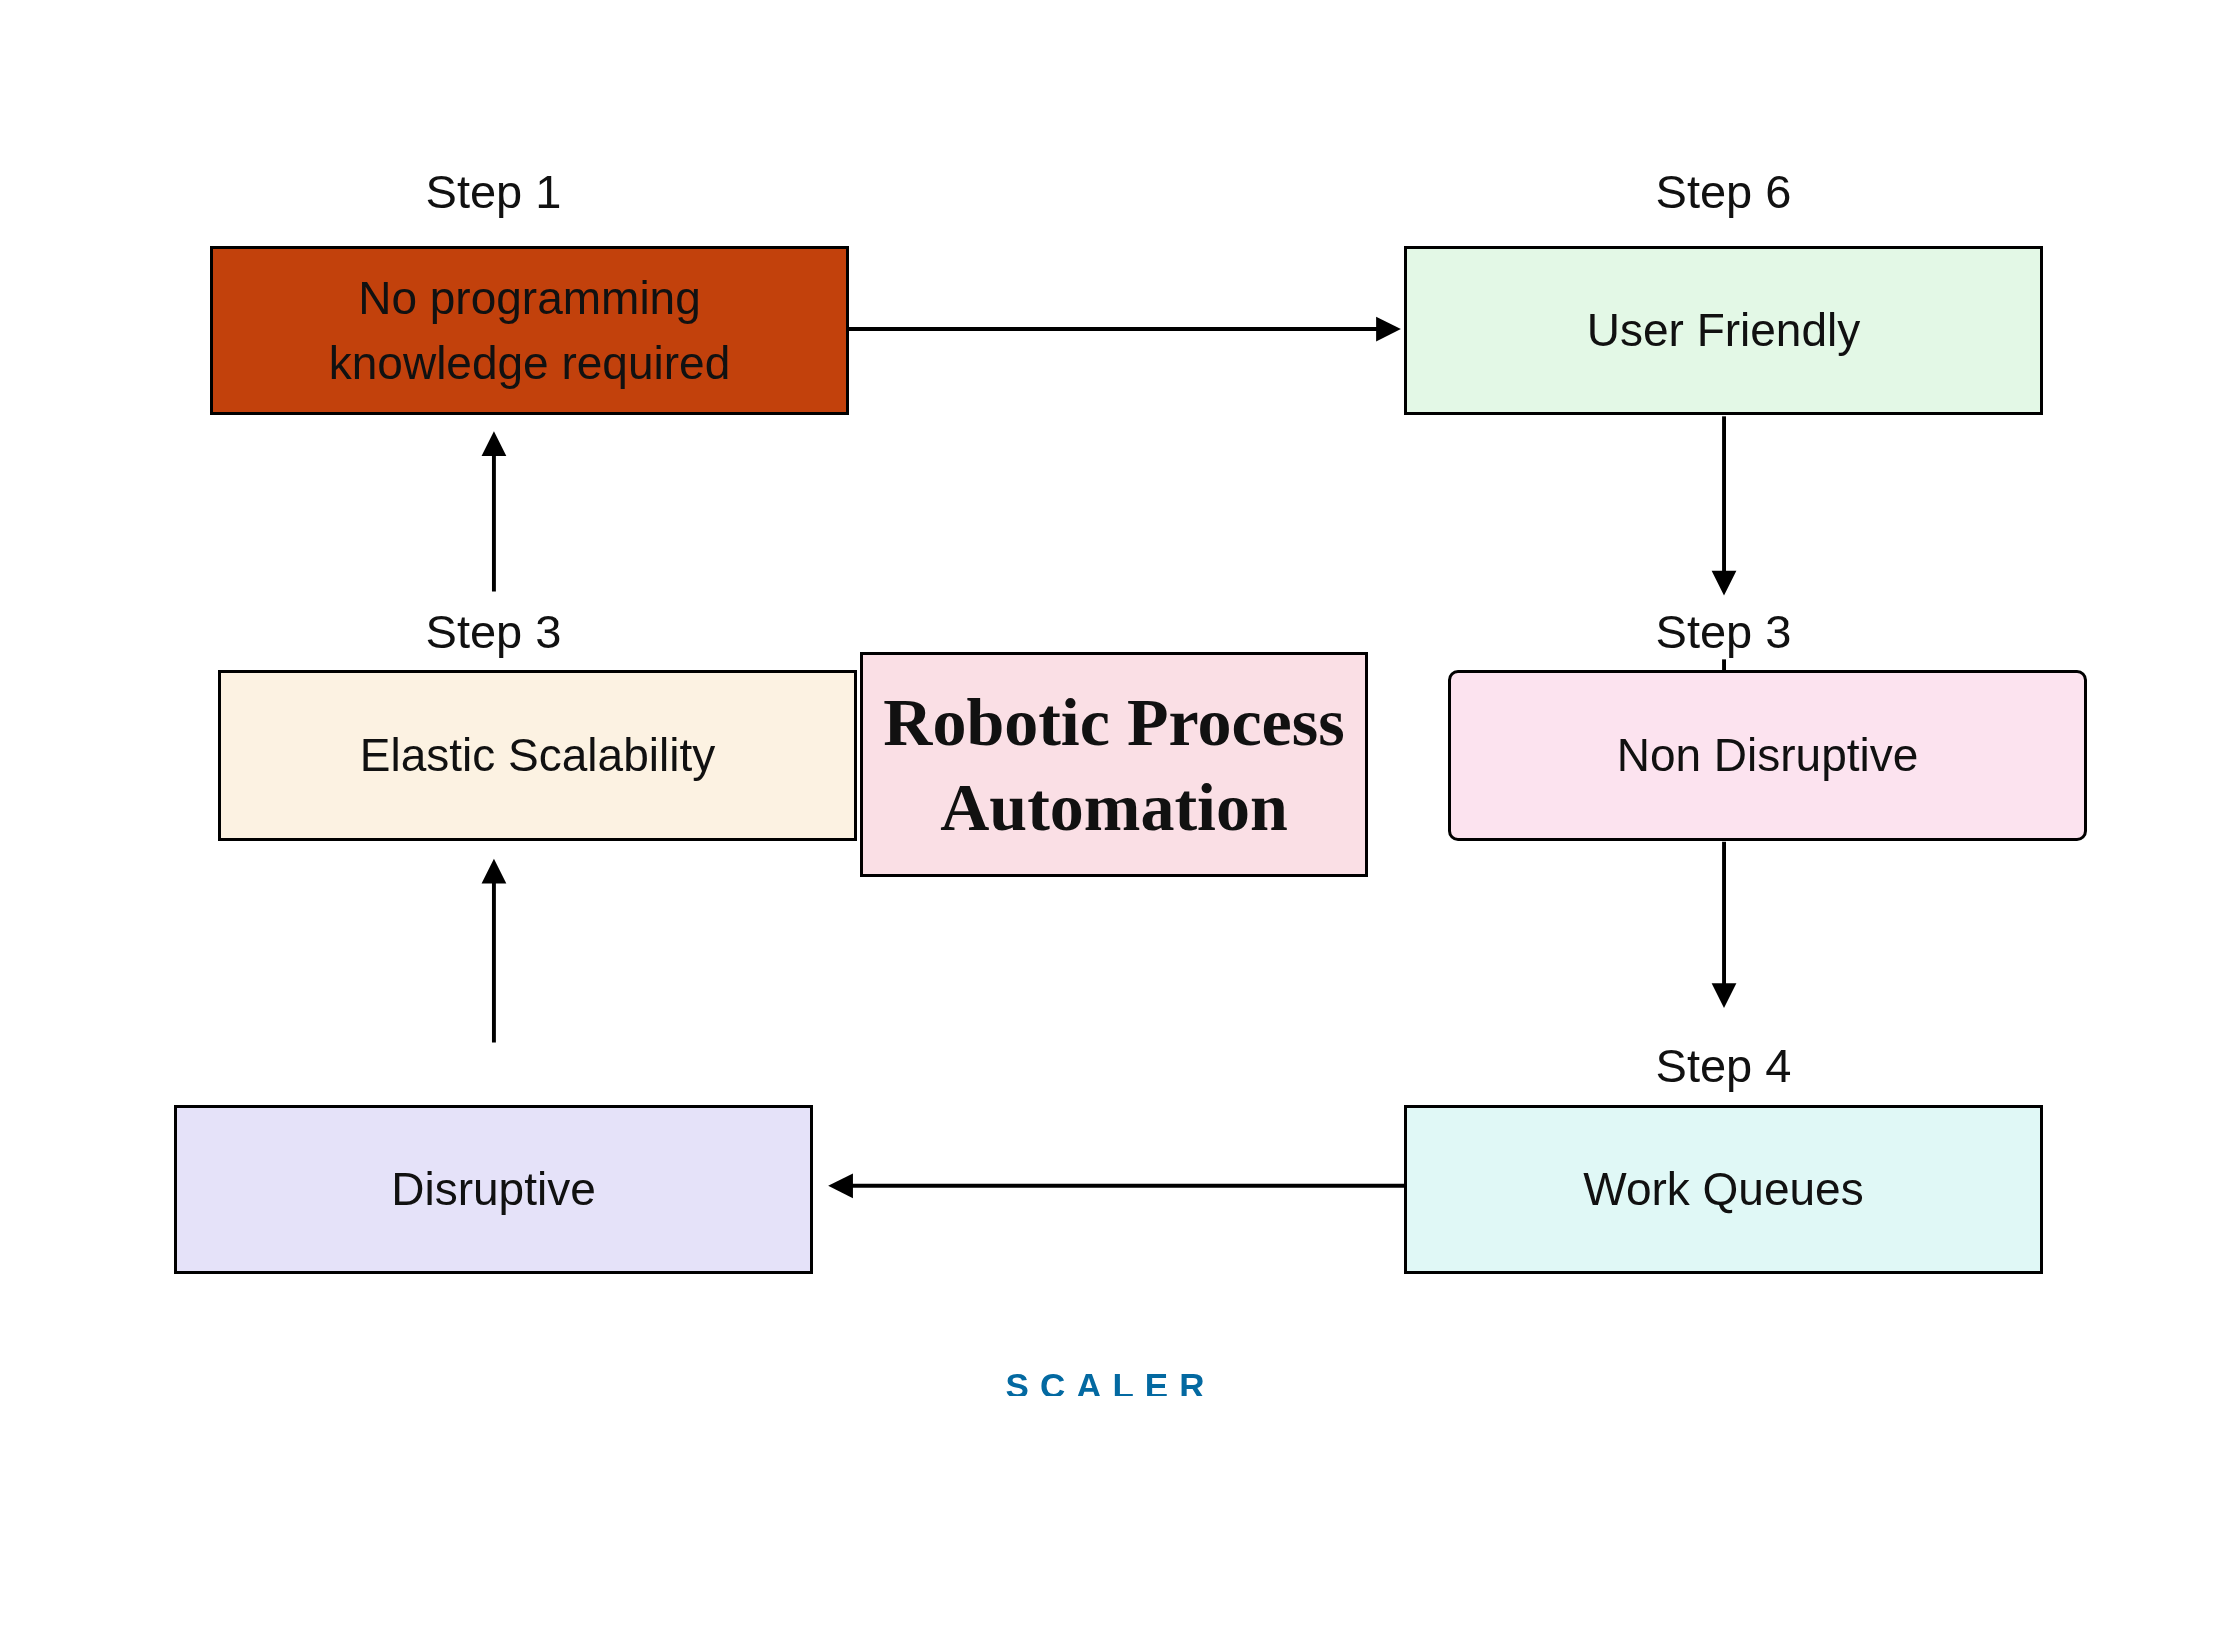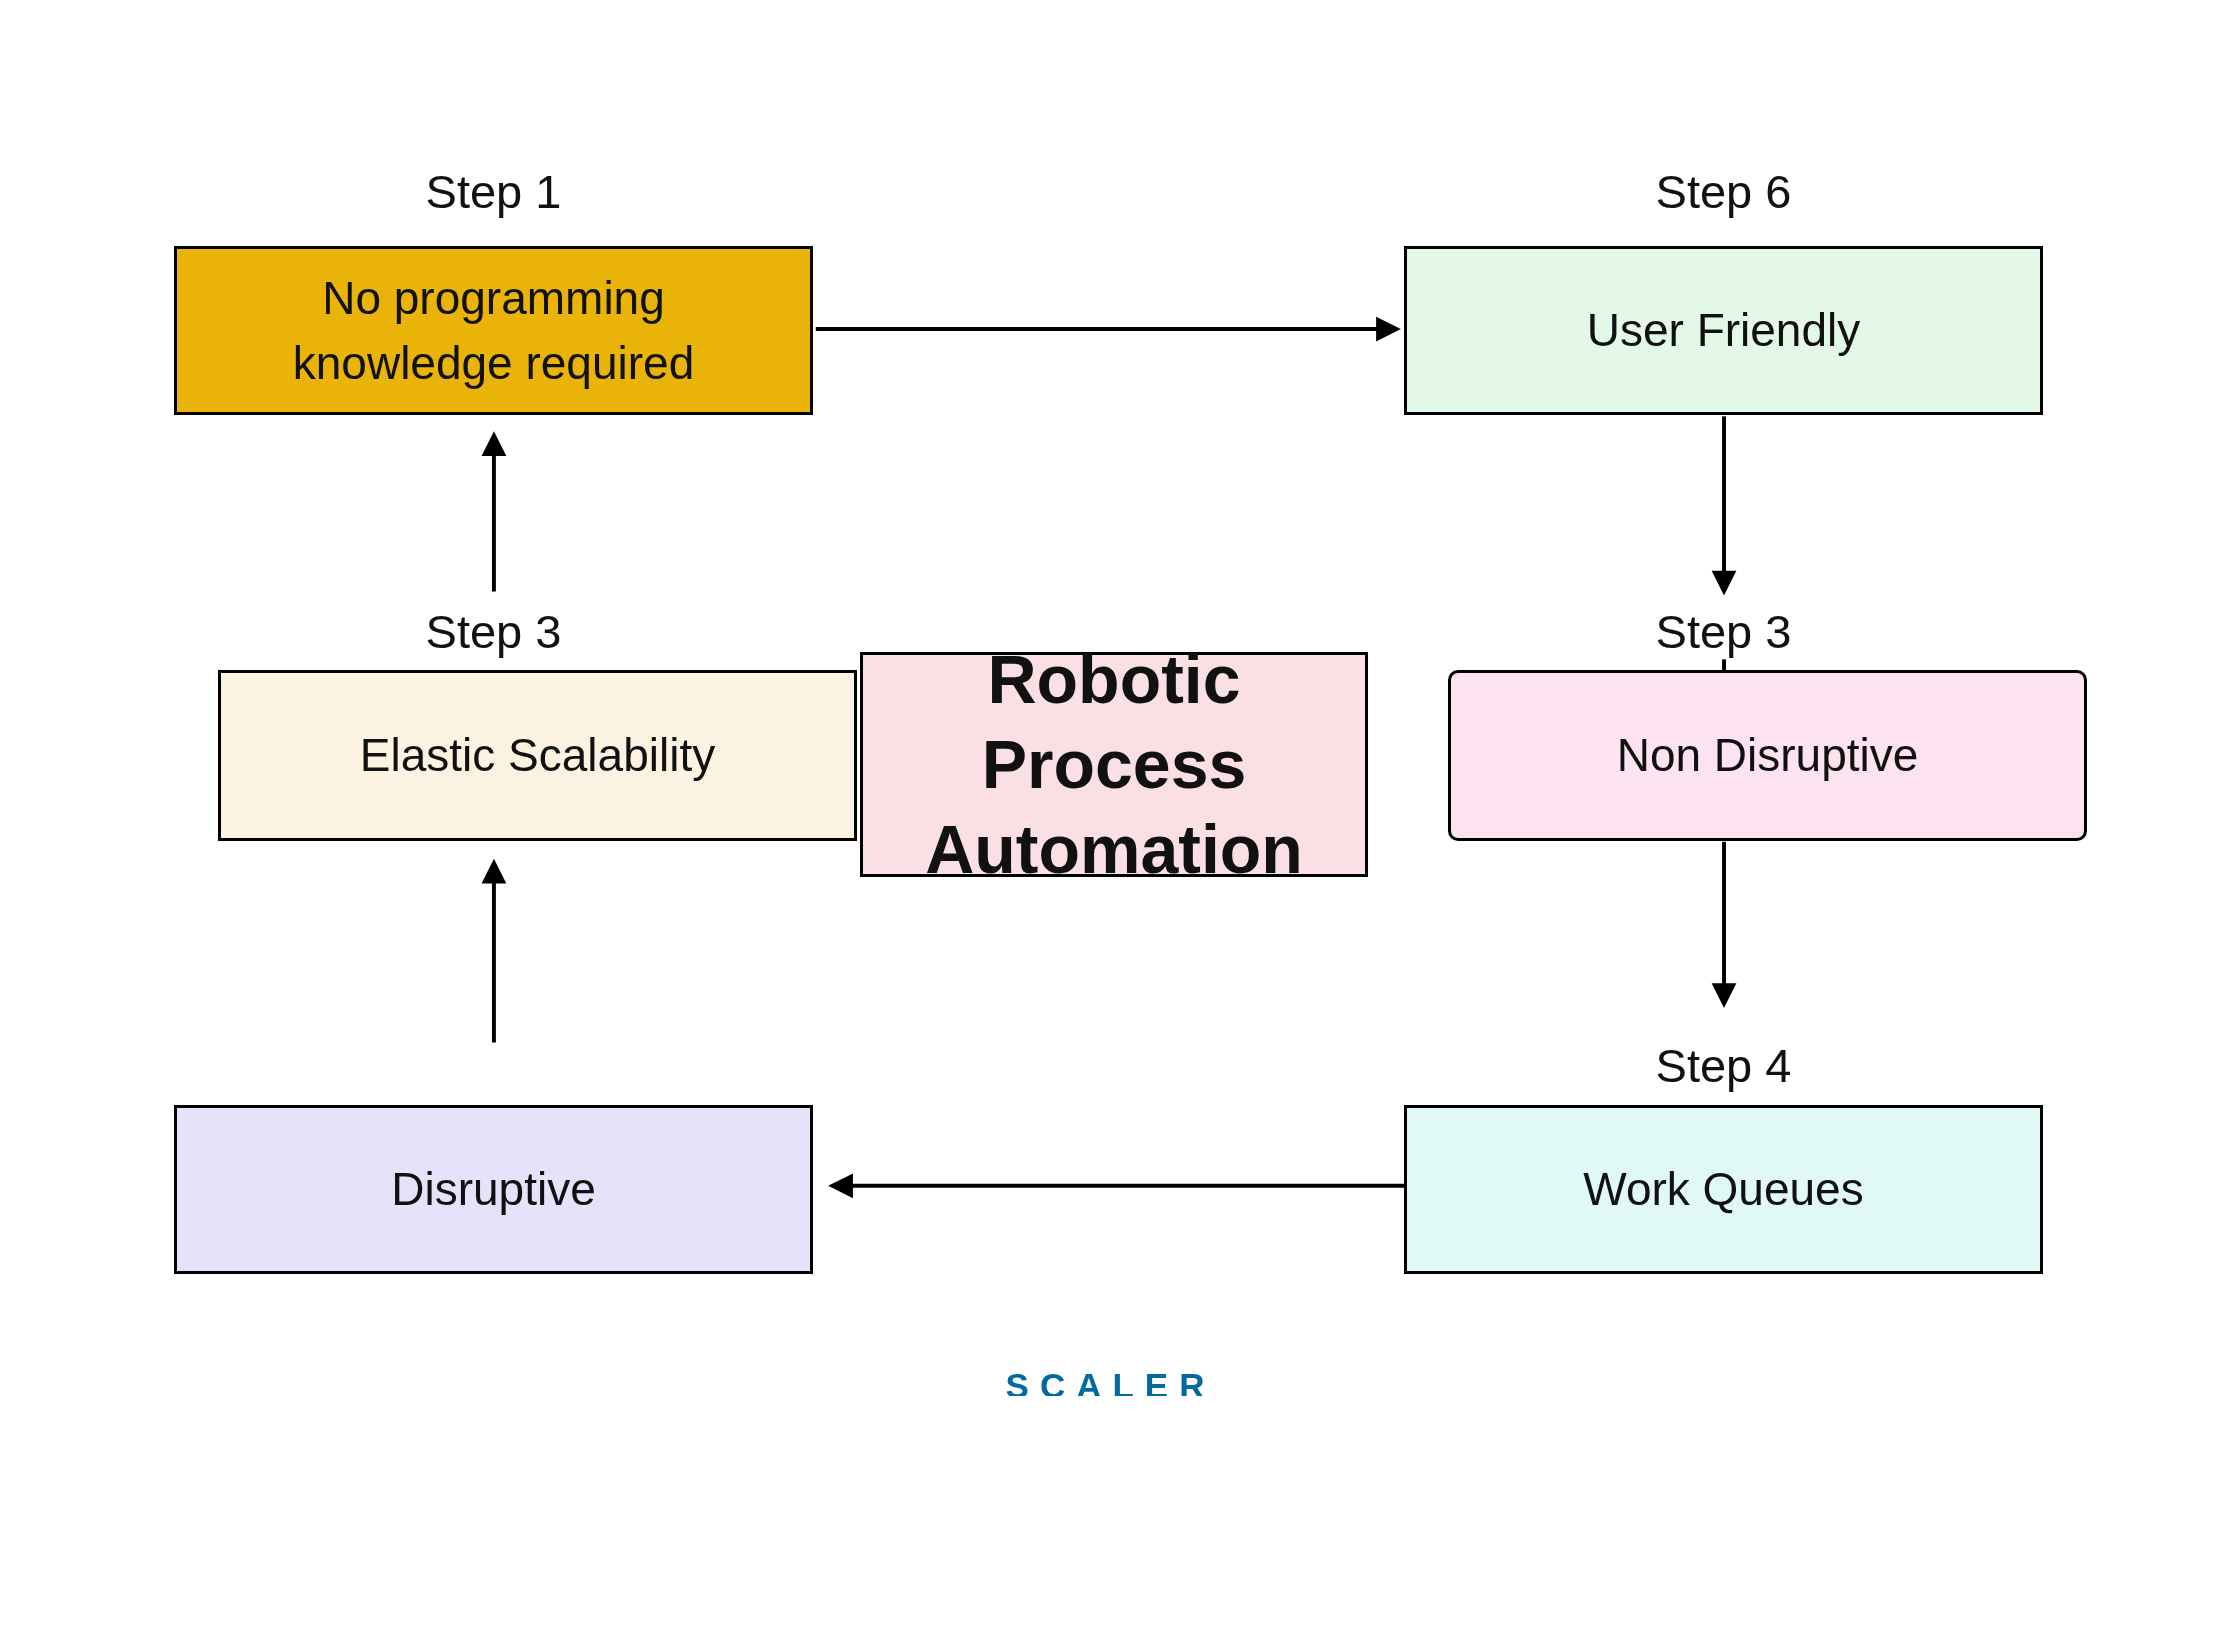--- a/index.html
+++ b/index.html
@@ -68,20 +68,21 @@
     border: 3.3px solid #000000;
     display: flex;
     flex-direction: column;
     align-items: center;
     justify-content: center;
     text-align: center;
     font-size: 68px;
     font-weight: bold;
     line-height: 1.25;
     color: #111111;
+    font-family: Liberation Serif, serif;
   }
   .logo {
     position: absolute;
     left: 877px;
     top: 1366px;
     width: 456px;
     display: flex;
     flex-direction: column;
     align-items: center;
   }
@@ -143,21 +144,21 @@
       <polygon points="758,662 739,700 777,700" stroke="none"></polygon>
     </g>
   </svg>
 
   <div class="step-label col-left row1-label">Step 1</div>
   <div class="step-label col-right row1-label">Step 6</div>
   <div class="step-label col-right row2-label">Step 3</div>
   <div class="step-label col-right row3-label">Step 4</div>
   <div class="step-label col-left row2-label">Step 3</div>
 
-  <div class="step-box col-left row1-box" style="background-color: #eab308;">
+  <div class="step-box col-left row1-box" style="background-color: #c2410c; margin-left: 36px;">
     <span class="box-text">No programming knowledge required</span>
   </div>
   <div class="step-box col-right row1-box" style="background-color: rgb(227, 248, 230);">
     <span class="box-text">User Friendly</span>
   </div>
   <div class="step-box col-right row2-box" style="background-color: rgb(252, 227, 239); border-radius: 10px;">
     <span class="box-text">Non Disruptive</span>
   </div>
   <div class="step-box col-right row3-box" style="background-color: rgb(224, 248, 246);">
     <span class="box-text">Work Queues</span>

